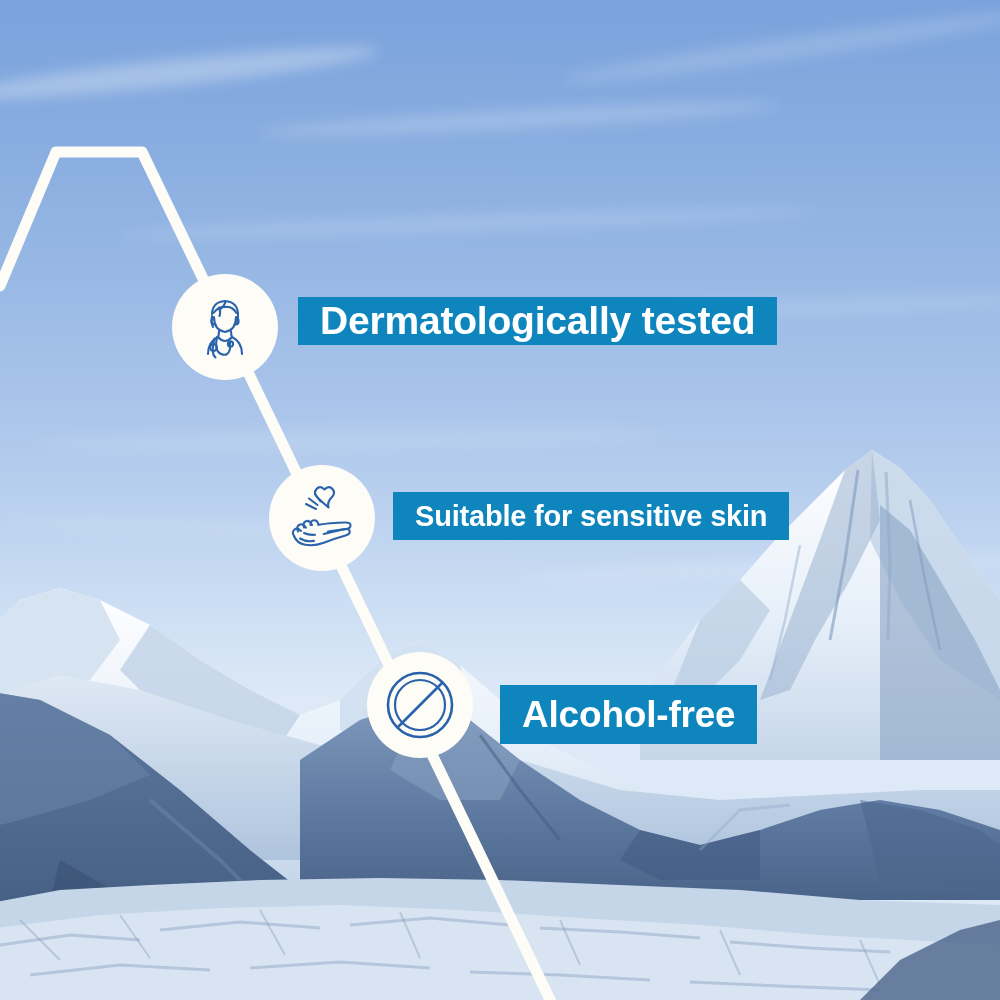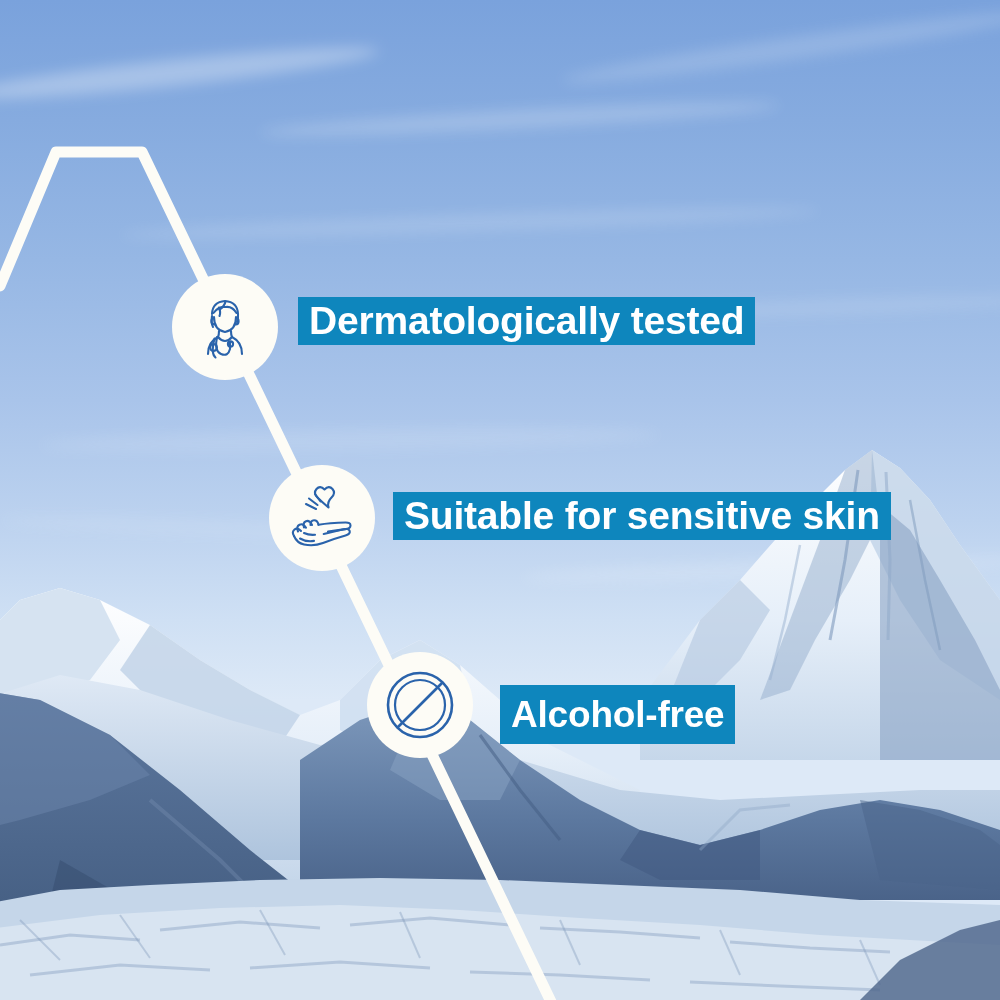--- a/index.html
+++ b/index.html
@@ -51,25 +51,25 @@
 
   
   .banner{
     position:absolute;
     background:#0e86bd;
     color:#ffffff;
     font-weight:bold;
     letter-spacing:-0.2px;
     display:flex;align-items:center;
     white-space:nowrap;
-    padding:0 11px;
+    padding:0 22px;
     box-sizing:border-box;
   }
   #banner-1{left:298px;top:297px;height:48px;font-size:39px;}
-  #banner-2{left:393px;top:492px;height:48px;font-size:39px;}
+  #banner-2{left:393px;top:492px;height:48px;font-size:29px;}
   #banner-3{left:500px;top:685px;height:59px;font-size:37px;}
 </style>
 </head>
 <body>
 
 <div id="stage">
 
   <div class="sky"></div>
   <div class="cloudwisp cw1"></div>
   <div class="cloudwisp cw2"></div>

